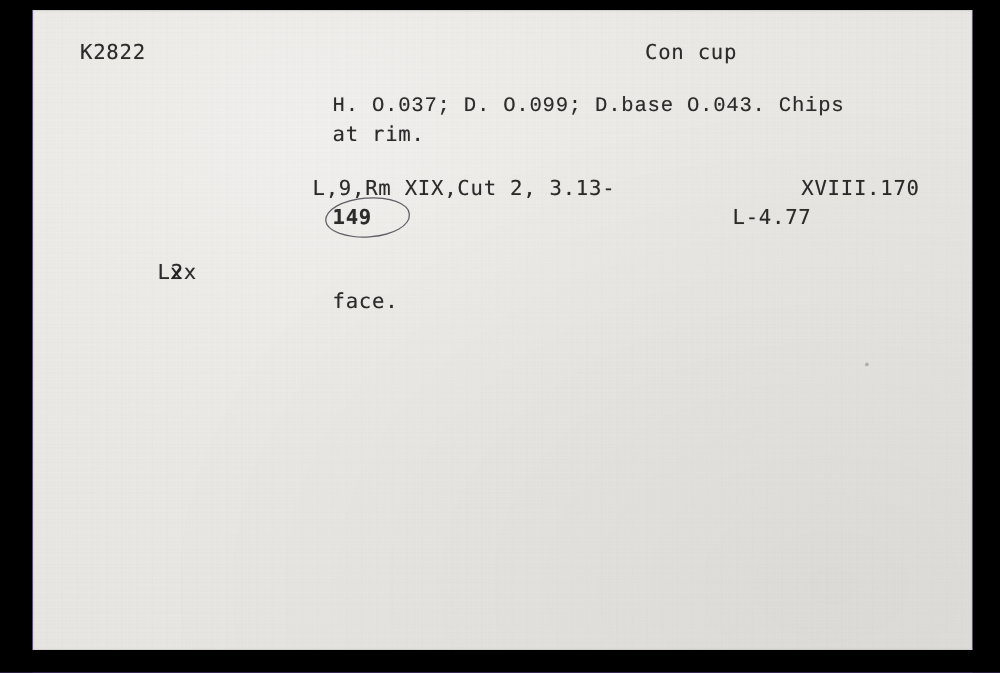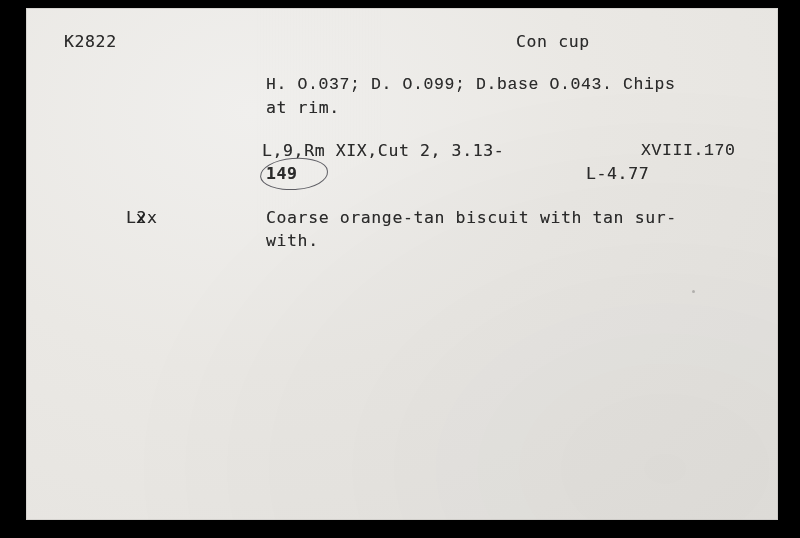--- a/index.html
+++ b/index.html
@@ -91,23 +91,23 @@
     white-space: pre;
     text-shadow: 0 0 0.6px rgba(0,0,0,0.35);
   }
 
   #catalog-number { left: 38px;  top: 22px; }
   #object-title   { left: 490px; top: 22px; text-align: center; }
 
   #dimensions-line1 { left: 240px; top: 65px; font-family: Liberation Mono, monospace; }
   #dimensions-line2 { left: 240px; top: 88px; }
 
-  #provenance-line  { left: 236px; top: 131px; }
+  #provenance-line  { left: 224px; top: 131px; }
   #field-number     { left: 240px; top: 154px; font-weight: bold; }
-  #plate-reference  { left: 615px; top: 131px; font-family: Liberation Mono, monospace; }
+  #plate-reference  { left: 615px; top: 131px; }
   #negative-number  { left: 560px; top: 154px; }
 
   #lot-marker       { left: 100px; top: 198px; }
   #lot-marker-overstrike {
     left: 110px; top: 198px;
     color: #1f1f1f;
   }
 
   #description-line1 { left: 240px; top: 198px; }
   #description-line2 { left: 240px; top: 221px; }
@@ -157,23 +157,22 @@
     <div id="field-number-circle"></div>
 
     <div class="typed" id="plate-reference">XVIII.170</div>
 
     <div class="typed" id="negative-number">L-4.77</div>
 
     <div class="typed" id="lot-marker">L2x</div>
 
     <div class="typed" id="lot-marker-overstrike">x</div>
 
-    <div class="typed" id="description-line1">Coarse orange-tan biscuit with tan sur-</div>
 
-    <div class="typed" id="description-line2">with.</div>
+    <div class="typed" id="description-line2">face.</div>
 
     <div class="speck" id="speck-1"></div>
   </div>
 
   <div id="left-edge"></div>
   <div id="right-edge"></div>
   <div id="top-edge"></div>
   <div id="bottom-edge"></div>
 </div>
 

